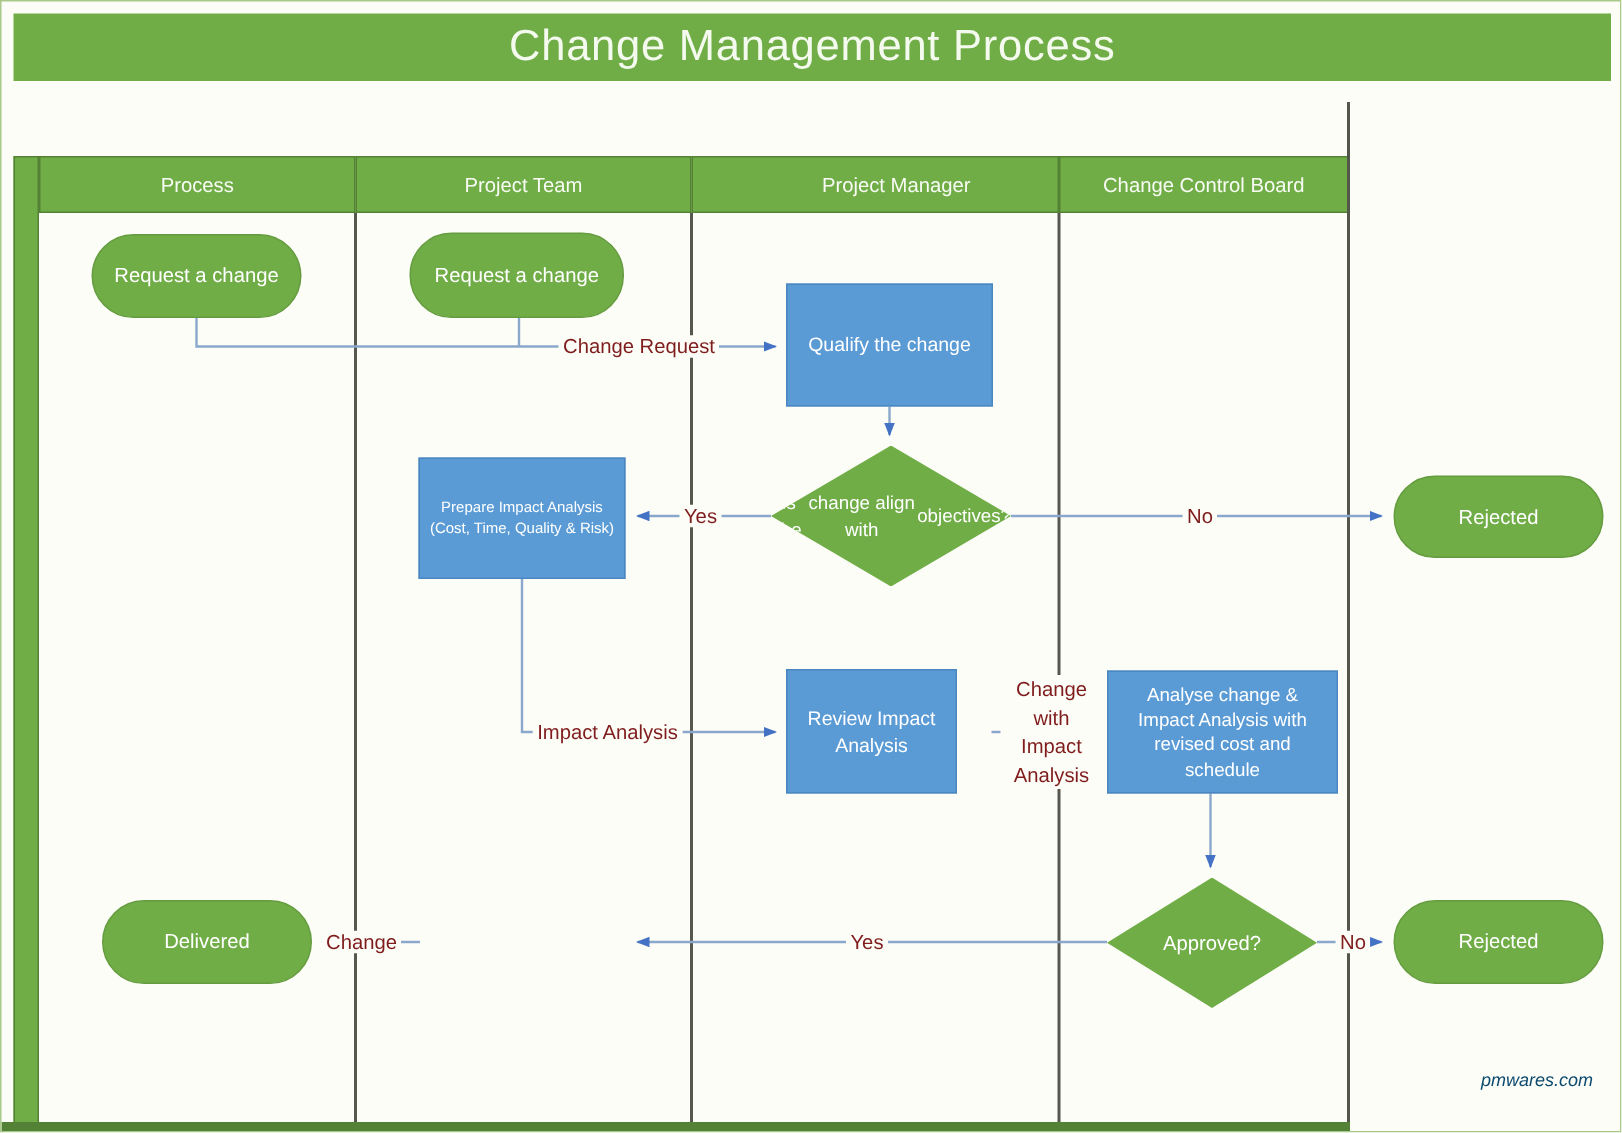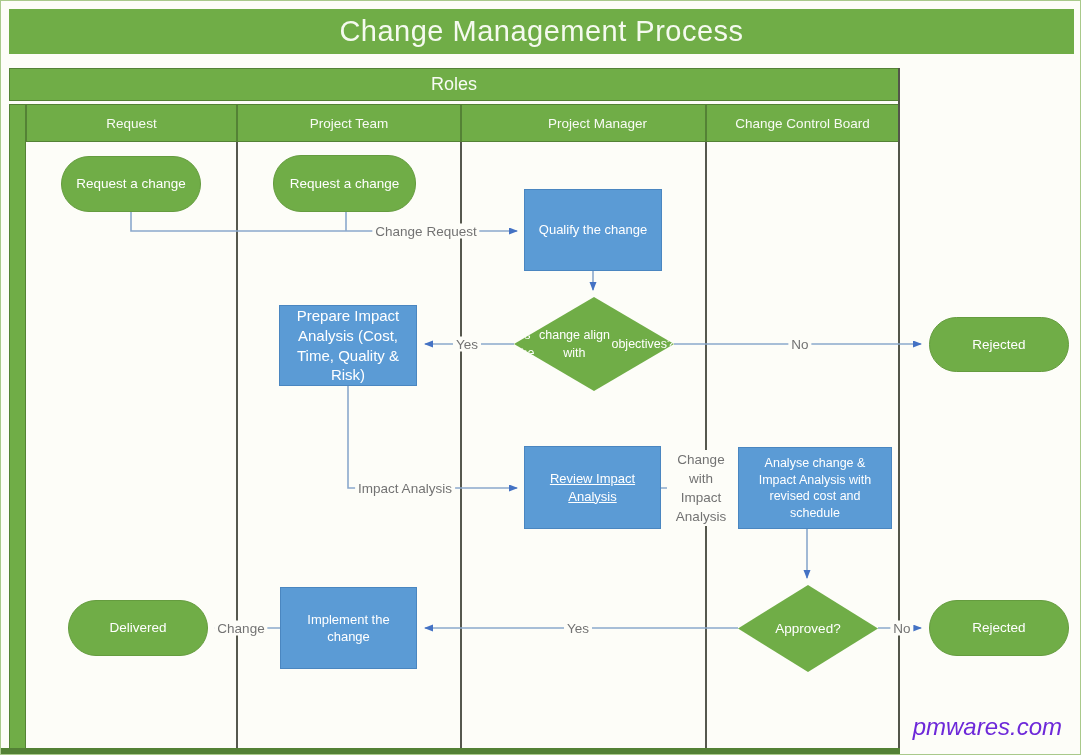--- a/index.html
+++ b/index.html
@@ -69,44 +69,43 @@
   }
   .decision{
     background:#70AD47;
     clip-path:polygon(50% 0,100% 50%,50% 100%,0 50%);
     flex-direction:row;font-size:12.5px;line-height:1.45;
   }
   
   .edge-label{
     position:absolute;transform:translate(-50%,-50%);
     background:#fdfdf8;padding:0 3px;
-    color:#737373;font-size:13.5px;white-space:nowrap;z-index:3;
+    color:#7f1d1d;font-size:13.5px;white-space:nowrap;z-index:3;
   }
   .edge-label.multi{white-space:normal;text-align:center;line-height:19px;width:62px;}
   
   svg.flows{position:absolute;left:0;top:0;z-index:2;}
   
   .watermark{
     position:absolute;right:18px;top:712px;
-    font-style:italic;font-size:24px;color:#6d28d9;z-index:5;
+    font-style:italic;font-size:12px;color:#0c4a6e;z-index:5;
   }
 </style>
 </head>
 <body>
 
 <div class="canvas">
 
   <div class="title-bar">
     <span>Change Management Process</span>
   </div>
 
-  <div class="roles-bar">Roles</div>
   <div class="left-strip"></div>
 
-  <div class="lane-head" style="left:25px;width:211px;">Request</div>
+  <div class="lane-head" style="left:25px;width:211px;">Process</div>
   <div class="lane-head" style="left:236px;width:224px;">Project Team</div>
   <div class="lane-head" style="left:460px;width:245px;padding-left:28px;">Project Manager</div>
   <div class="lane-head" style="left:705px;width:193px;">Change Control Board</div>
 
   <div class="lane-line" style="left:235px;"></div>
   <div class="lane-line" style="left:459px;"></div>
   <div class="lane-line" style="left:704px;"></div>
   <div class="table-right-line"></div>
   <div class="bottom-bar"></div>
 
@@ -150,31 +149,30 @@
   <div class="node terminator" style="left:272px;top:154px;width:143px;height:57px;">Request a change</div>
 
   <div class="node process" style="left:523px;top:188px;width:138px;height:82px;">Qualify the change</div>
 
   <div class="node decision" style="left:513px;top:296px;width:160px;height:94px;">
     <span>Is the</span>
     <span>change align with</span>
     <span>objectives?</span>
   </div>
 
-  <div class="node process" style="left:278px;top:304px;width:138px;height:81px;font-size:15px;">Prepare Impact Analysis (Cost, Time, Quality &amp; Risk)</div>
+  <div class="node process" style="left:278px;top:304px;width:138px;height:81px;font-size:10px;">Prepare Impact Analysis (Cost, Time, Quality &amp; Risk)</div>
 
   <div class="node terminator" style="left:928px;top:316px;width:140px;height:55px;">Rejected</div>
 
-  <div class="node process" style="left:523px;top:445px;width:137px;height:83px;text-decoration:underline;">Review Impact Analysis</div>
+  <div class="node process" style="left:523px;top:445px;width:114px;height:83px;">Review Impact Analysis</div>
 
   <div class="node process" style="left:737px;top:446px;width:154px;height:82px;font-size:12.5px;">Analyse change &amp; Impact Analysis with revised cost and schedule</div>
 
   <div class="node terminator" style="left:67px;top:599px;width:140px;height:56px;text-align:center;">Delivered</div>
 
-  <div class="node process" style="left:279px;top:586px;width:137px;height:82px;">Implement the change</div>
 
   <div class="node decision" style="left:737px;top:584px;width:140px;height:87px;font-size:13.5px;">
     <span>Approved?</span>
   </div>
 
   <div class="node terminator" style="left:928px;top:599px;width:140px;height:56px;">Rejected</div>
 
   <div class="watermark">pmwares.com</div>
 
 </div>

